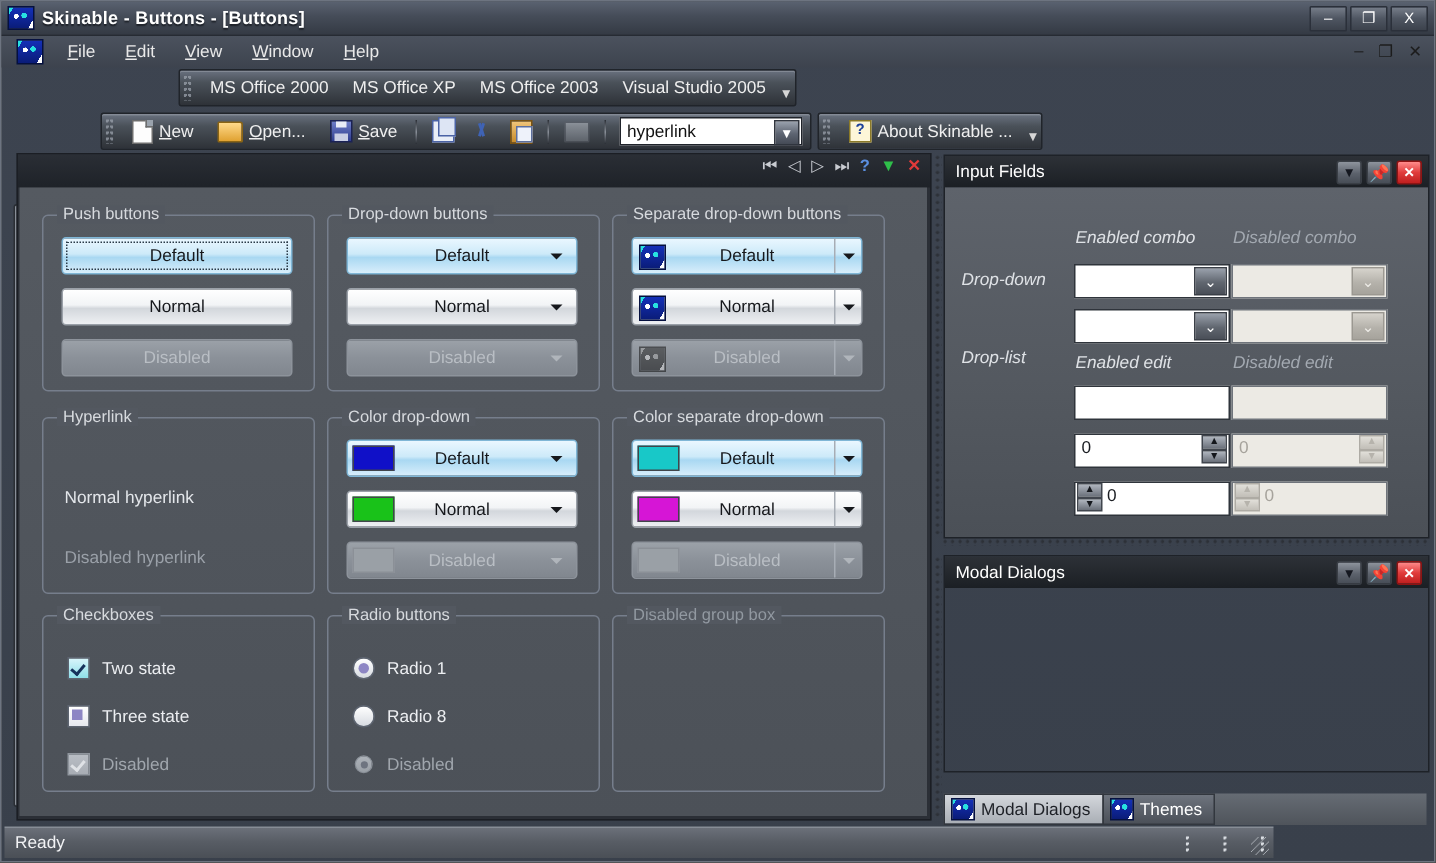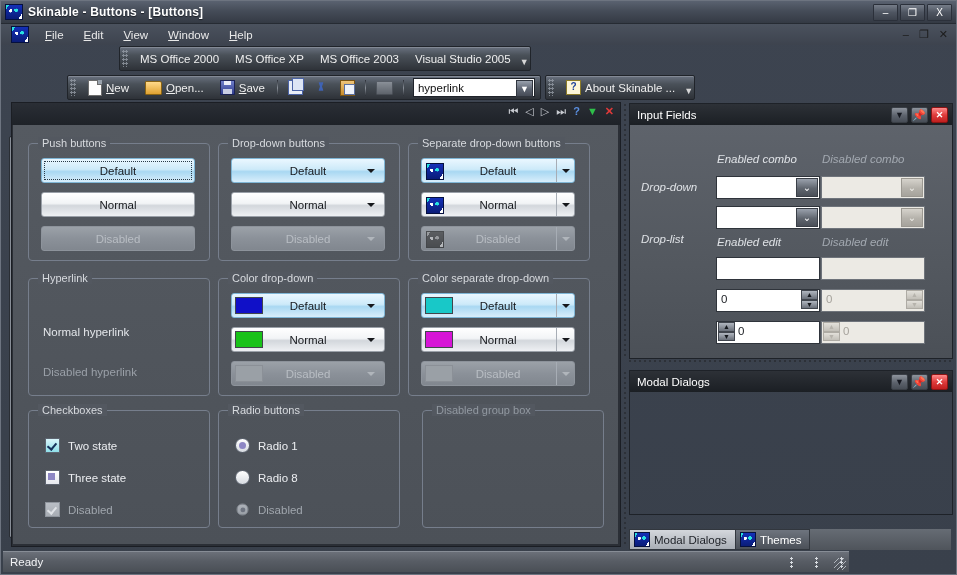--- a/index.html
+++ b/index.html
@@ -509,21 +509,21 @@
         </div>
         <div class="btn dis" style="left:12px;top:82px;width:152px;">
           <span class="swatch" style="background:#9aa0a6;border-color:#8b9097"></span>
           <span>Disabled</span>
           <span class="sep-arrow">
               <i></i>
             </span>
         </div>
       </div>
 
-      <div class="gb dim" style="left:395px;top:285px;width:180px;height:116px;margin-left:14px;">
+      <div class="gb dim" style="left:395px;top:285px;width:180px;height:116px;">
         <span class="gb-title">Disabled group box</span>
       </div>
 
     </div>
   </div>
 
   <div class="dotcol" style="left:622px;top:102px;height:255px;"></div>
   <div class="dotcol" style="left:622px;top:370px;height:175px;"></div>
   <div class="dotrow" style="left:627px;top:358px;width:325px;"></div>
 

